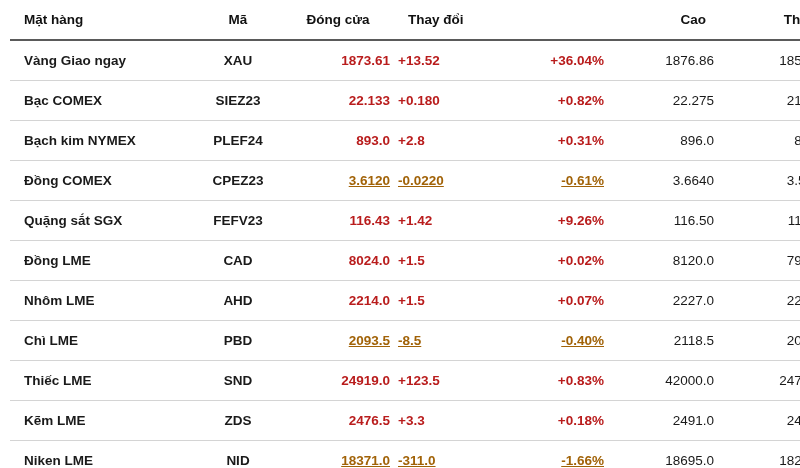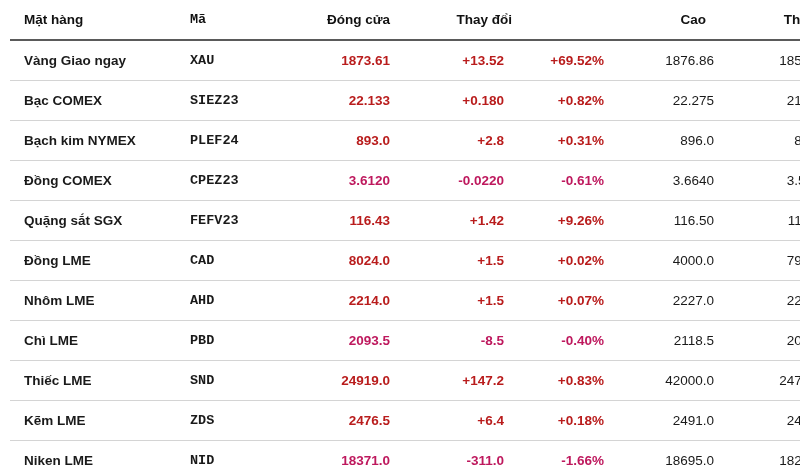--- a/index.html
+++ b/index.html
@@ -41,37 +41,37 @@
     height: 36px;
   }
   tbody tr {
     border-bottom: 1px solid #d4d4d4;
   }
   tbody tr:last-child {
     border-bottom: none;
   }
   
   .c-name  { width: 160px; text-align: left;  padding-left: 14px !important; font-weight: bold; }
-  .c-code  { width: 96px;  text-align: left;  padding-left: 6px !important;  font-weight: bold; font-family: Liberation Mono, monospace; }
+  .c-code  { width: 96px;  text-align: center;  padding-left: 6px !important;  font-weight: bold; }
   .c-close { width: 104px; text-align: right; padding-right: 8px !important; font-weight: bold; }
-  .c-chg   { width: 104px; text-align: right; padding-right: 8px !important; font-weight: bold; }
+  .c-chg   { width: 104px; padding-right: 8px !important; font-weight: bold; }
   .c-pct   { width: 92px;  text-align: right; padding-right: 10px !important; font-weight: bold; }
   .c-high  { width: 92px;  text-align: right; padding-right: 10px !important; margin-top: 14px; }
   .c-low   { width: 92px;  text-align: right; padding-right: 10px !important; }
   .c-vol   { width: auto;  text-align: right; padding-right: 14px !important; }
 
-  thead .c-close { text-align: right; padding-right: 8px !important; }
-  thead .c-chg   { text-align: right;  padding-left: 10px !important; padding-right: 0 !important; margin-top: 18px; }
+  thead .c-close { text-align: center; padding-right: 8px !important; }
+  thead .c-chg   { text-align: left;  padding-left: 10px !important; padding-right: 0 !important; margin-top: 18px; }
   thead .c-pct   { text-align: right; }
   thead .c-high  { text-align: right; padding-right: 18px !important; }
   thead .c-low   { text-align: right; padding-right: 22px !important; }
   thead .c-vol   { text-align: right; padding-right: 14px !important; }
 
   .up   { color: #b91c1c; }
-  .down { color: #be185d; }
+  .down { color: #a16207; text-decoration: underline; }
 </style>
 </head>
 <body>
 
 <div class="sheet">
   <table class="quote-table">
     <thead>
       <tr>
         <th class="c-name">Mặt hàng</th>
         <th class="c-code">Mã</th>
@@ -82,21 +82,21 @@
         <th class="c-low">Thấp</th>
         <th class="c-vol">KLGD</th>
       </tr>
     </thead>
     <tbody id="quote-body">
         <tr>
           <td class="c-name">Vàng Giao ngay</td>
           <td class="c-code">XAU</td>
           <td class="c-close up">1873.61</td>
           <td class="c-chg up">+13.52</td>
-          <td class="c-pct up">+69.52%</td>
+          <td class="c-pct up">+36.04%</td>
           <td class="c-high">1876.86</td>
           <td class="c-low">1858.39</td>
           <td class="c-vol"></td>
         </tr>
         <tr>
           <td class="c-name">Bạc COMEX</td>
           <td class="c-code">SIEZ23</td>
           <td class="c-close up">22.133</td>
           <td class="c-chg up">+0.180</td>
           <td class="c-pct up">+0.82%</td>
@@ -133,21 +133,21 @@
           <td class="c-high">116.50</td>
           <td class="c-low">115.10</td>
           <td class="c-vol">1,660</td>
         </tr>
         <tr>
           <td class="c-name">Đồng LME</td>
           <td class="c-code">CAD</td>
           <td class="c-close up">8024.0</td>
           <td class="c-chg up">+1.5</td>
           <td class="c-pct up">+0.02%</td>
-          <td class="c-high">4000.0</td>
+          <td class="c-high">8120.0</td>
           <td class="c-low">7988.5</td>
           <td class="c-vol">15,811</td>
         </tr>
         <tr>
           <td class="c-name">Nhôm LME</td>
           <td class="c-code">AHD</td>
           <td class="c-close up">2214.0</td>
           <td class="c-chg up">+1.5</td>
           <td class="c-pct up">+0.07%</td>
           <td class="c-high">2227.0</td>
@@ -161,31 +161,31 @@
           <td class="c-chg down">-8.5</td>
           <td class="c-pct down">-0.40%</td>
           <td class="c-high">2118.5</td>
           <td class="c-low">2086.0</td>
           <td class="c-vol">6,080</td>
         </tr>
         <tr>
           <td class="c-name">Thiếc LME</td>
           <td class="c-code">SND</td>
           <td class="c-close up">24919.0</td>
-          <td class="c-chg up">+147.2</td>
+          <td class="c-chg up">+123.5</td>
           <td class="c-pct up">+0.83%</td>
           <td class="c-high">42000.0</td>
           <td class="c-low">24705.0</td>
           <td class="c-vol">260</td>
         </tr>
         <tr>
           <td class="c-name">Kẽm LME</td>
           <td class="c-code">ZDS</td>
           <td class="c-close up">2476.5</td>
-          <td class="c-chg up">+6.4</td>
+          <td class="c-chg up">+3.3</td>
           <td class="c-pct up">+0.18%</td>
           <td class="c-high">2491.0</td>
           <td class="c-low">2461.0</td>
           <td class="c-vol">7,020</td>
         </tr>
         <tr>
           <td class="c-name">Niken LME</td>
           <td class="c-code">NID</td>
           <td class="c-close down">18371.0</td>
           <td class="c-chg down">-311.0</td>

